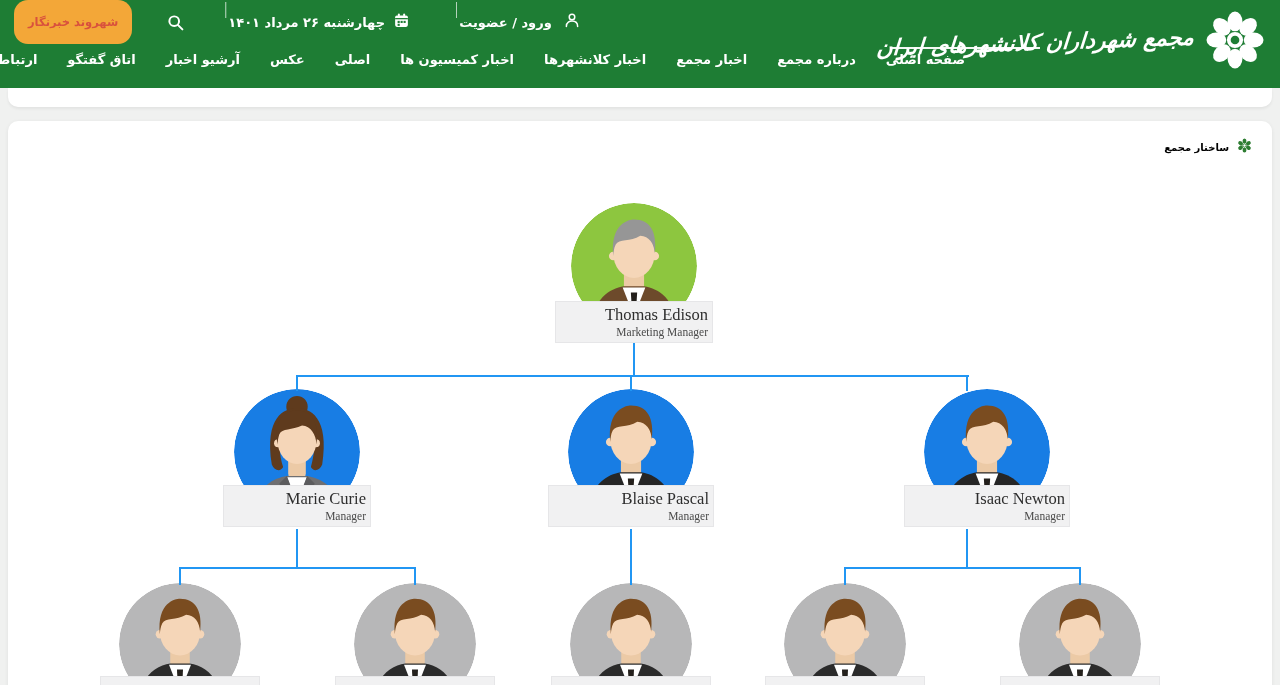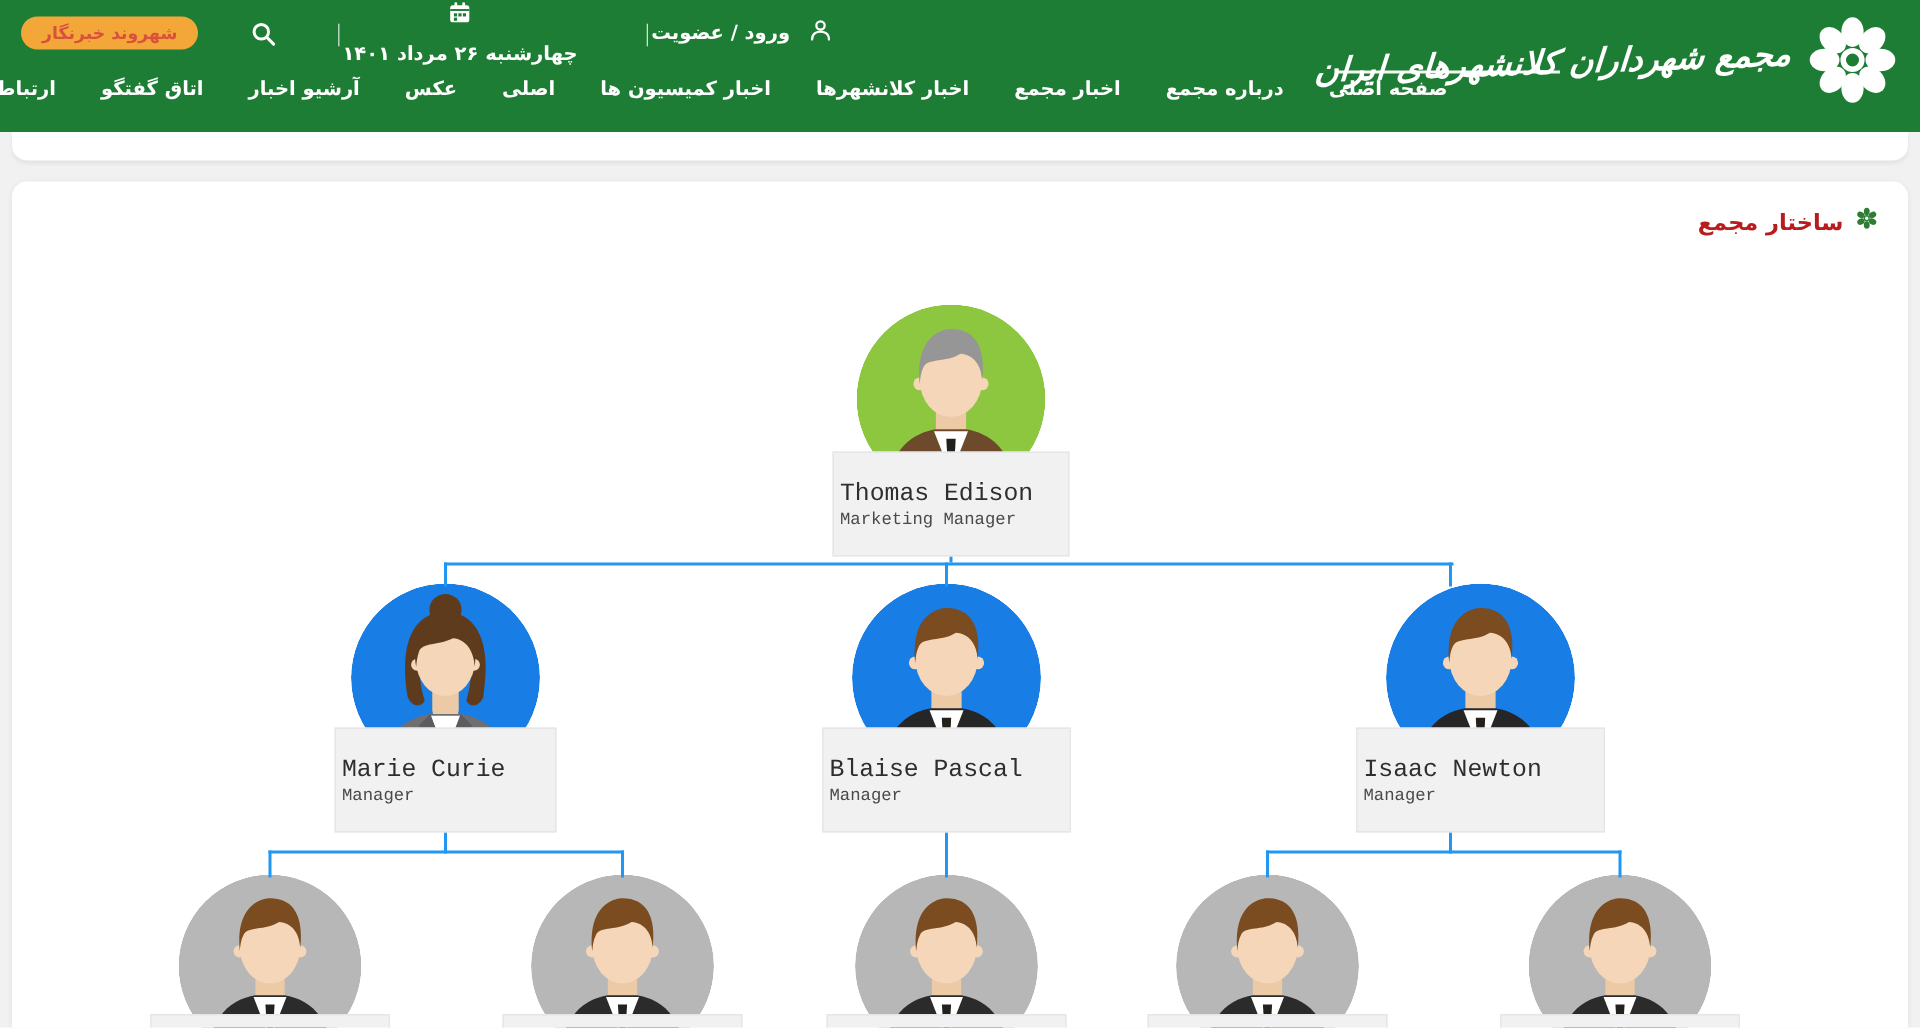--- a/index.html
+++ b/index.html
@@ -9,59 +9,59 @@
     --connector_blue:#2196f3;
     --label_box_bg:#f1f1f2;
     --page_bg:#f0f1f0;
   }
   *{box-sizing:border-box;margin:0;padding:0}
   html,body{width:1280px;height:685px;overflow:hidden}
   body{background:var(--page_bg);font-family:"DejaVu Sans","Liberation Sans",sans-serif;}
 
   
   .header{position:relative;height:88px;background:var(--header_green);color:#fff;z-index:5}
-  .topbar{position:absolute;top:0;left:0;height:44px;display:flex;align-items:center;padding:0 14px}
+  .topbar{position:absolute;top:0;left:0;height:44px;display:flex;padding:0 14px}
   .reporter-btn{background:var(--reporter_button_bg);color:var(--reporter_button_text);
     border:none;border-radius:14px;padding:4px 14px;font-size:11.5px;font-weight:bold;
     font-family:inherit;cursor:pointer;white-space:nowrap}
   .icon-btn{display:inline-flex;align-items:center;justify-content:center;cursor:pointer;background:none;border:none}
   .search-wrap{margin-left:34px}
   .sep{color:rgba(255,255,255,.9);font-size:15px;font-weight:300;margin-left:38px}
   .sep2{margin-left:22px}
-  .date-group{direction:rtl;display:flex;align-items:center;gap:8px;margin-right:0;margin-left:0;margin-inline-start:22px;flex-direction:column;}
+  .date-group{direction:rtl;display:flex;align-items:center;gap:8px;margin-right:0;margin-left:0;margin-inline-start:22px;}
   .date-text{font-size:13px;font-weight:bold;white-space:nowrap}
   .login-group{direction:rtl;display:flex;align-items:center;gap:11px;margin-inline-start:18px;cursor:pointer}
   .login-text{font-size:13px;font-weight:bold;white-space:nowrap}
 
   .nav{position:absolute;top:52px;right:315px;direction:rtl;display:flex;gap:30px;align-items:center}
   .nav a{color:#fff;text-decoration:none;font-size:13px;font-weight:bold;white-space:nowrap;cursor:pointer}
 
   .logo{position:absolute;top:2px;right:14px;height:80px;display:flex;align-items:center;gap:10px;cursor:pointer}
   .logo-text{color:#fff;font-size:22px;font-weight:bold;font-style:italic;white-space:nowrap;
     transform:skewX(-6deg) rotate(-2deg);letter-spacing:1px}
   .logo-flourish{position:absolute;top:47px;right:240px;width:150px;height:2px;background:#fff;opacity:.95}
 
   
   .strip-card{margin:0 8px;height:19px;background:#fff;border-radius:0 0 10px 10px;
     box-shadow:0 2px 3px rgba(0,0,0,.06)}
   .main-card{margin:14px 8px 0;background:#fff;border-radius:10px;height:600px;overflow:hidden;
     box-shadow:0 1px 4px rgba(0,0,0,.07);position:relative}
   .section-title-row{direction:rtl;display:flex;align-items:center;gap:8px;padding:17px 20px 4px;}
-  .section-title{font-size:15px;font-weight:bold;color:#b91c1c}
+  .section-title{font-size:10px;font-weight:bold;color:#000000}
 
   
   .org-chart{position:relative;margin-top:18px;height:560px}
   .org-node{position:absolute;width:126px}
   .org-node .circle{width:126px;height:126px;border-radius:50%;overflow:hidden}
   .org-node.small{width:122px}
   .org-node.small .circle{width:122px;height:122px}
   .avatar{width:100%;height:100%;display:block}
   .box{position:absolute;left:50%;transform:translateX(-50%);background:var(--label_box_bg);
-    border:1px solid #e6e6e8;text-align:left;padding:16px 4px;z-index:3;
-    font-family:Liberation Mono, monospace}
+    border:1px solid #e6e6e8;text-align:right;padding:2px 4px;z-index:3;
+    font-family:Liberation Serif, serif}
   .box .nm{display:block;font-size:16.5px;color:#2e2e2e;line-height:21px;white-space:nowrap}
   .box .tt{display:block;font-size:11.5px;color:#4a4a4a;line-height:15px;white-space:nowrap}
   .pos-n0{left:563px;top:24px}   .pos-n0 .box{top:98px;width:158px}
   .pos-n1{left:226px;top:210px}  .pos-n1 .box{top:96px;width:148px}
   .pos-n2{left:560px;top:210px}  .pos-n2 .box{top:96px;width:166px}
   .pos-n3{left:916px;top:210px}  .pos-n3 .box{top:96px;width:166px}
   .pos-n4{left:111px;top:404px}  .pos-n5{left:346px;top:404px}
   .pos-n6{left:562px;top:404px}  .pos-n7{left:776px;top:404px}
   .pos-n8{left:1011px;top:404px}
   .org-node.small .box{top:93px;width:160px;height:40px}

